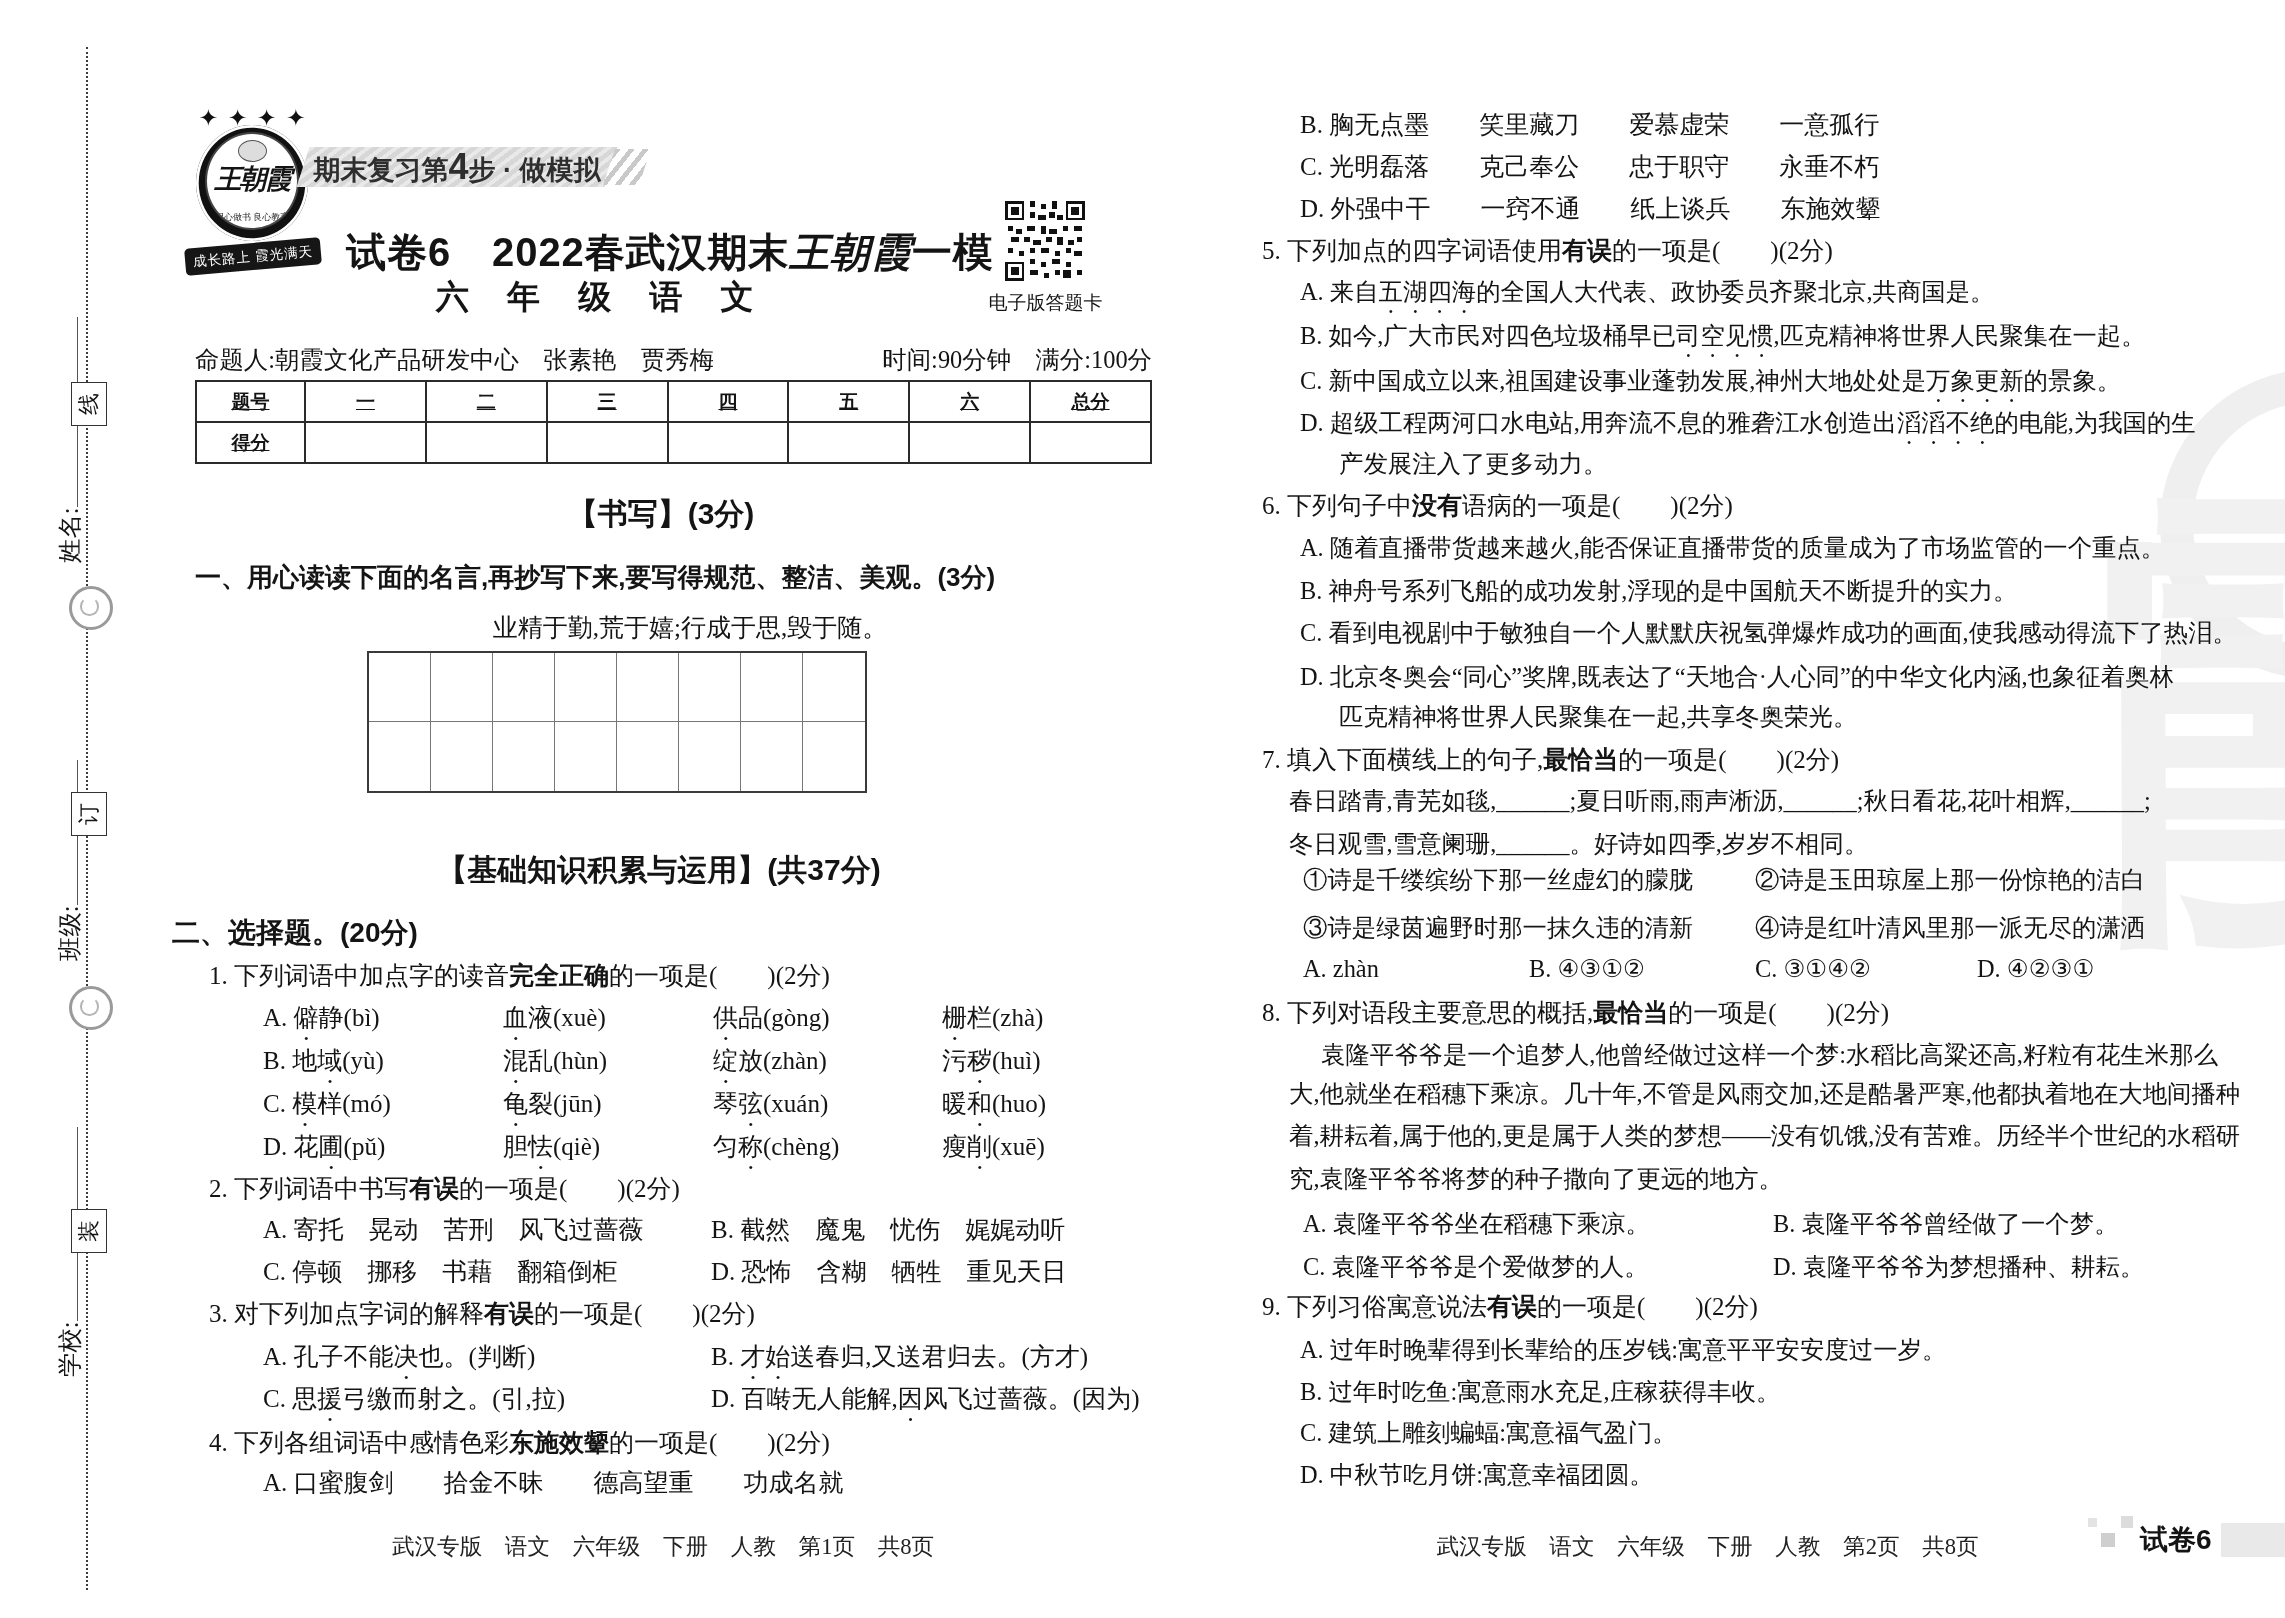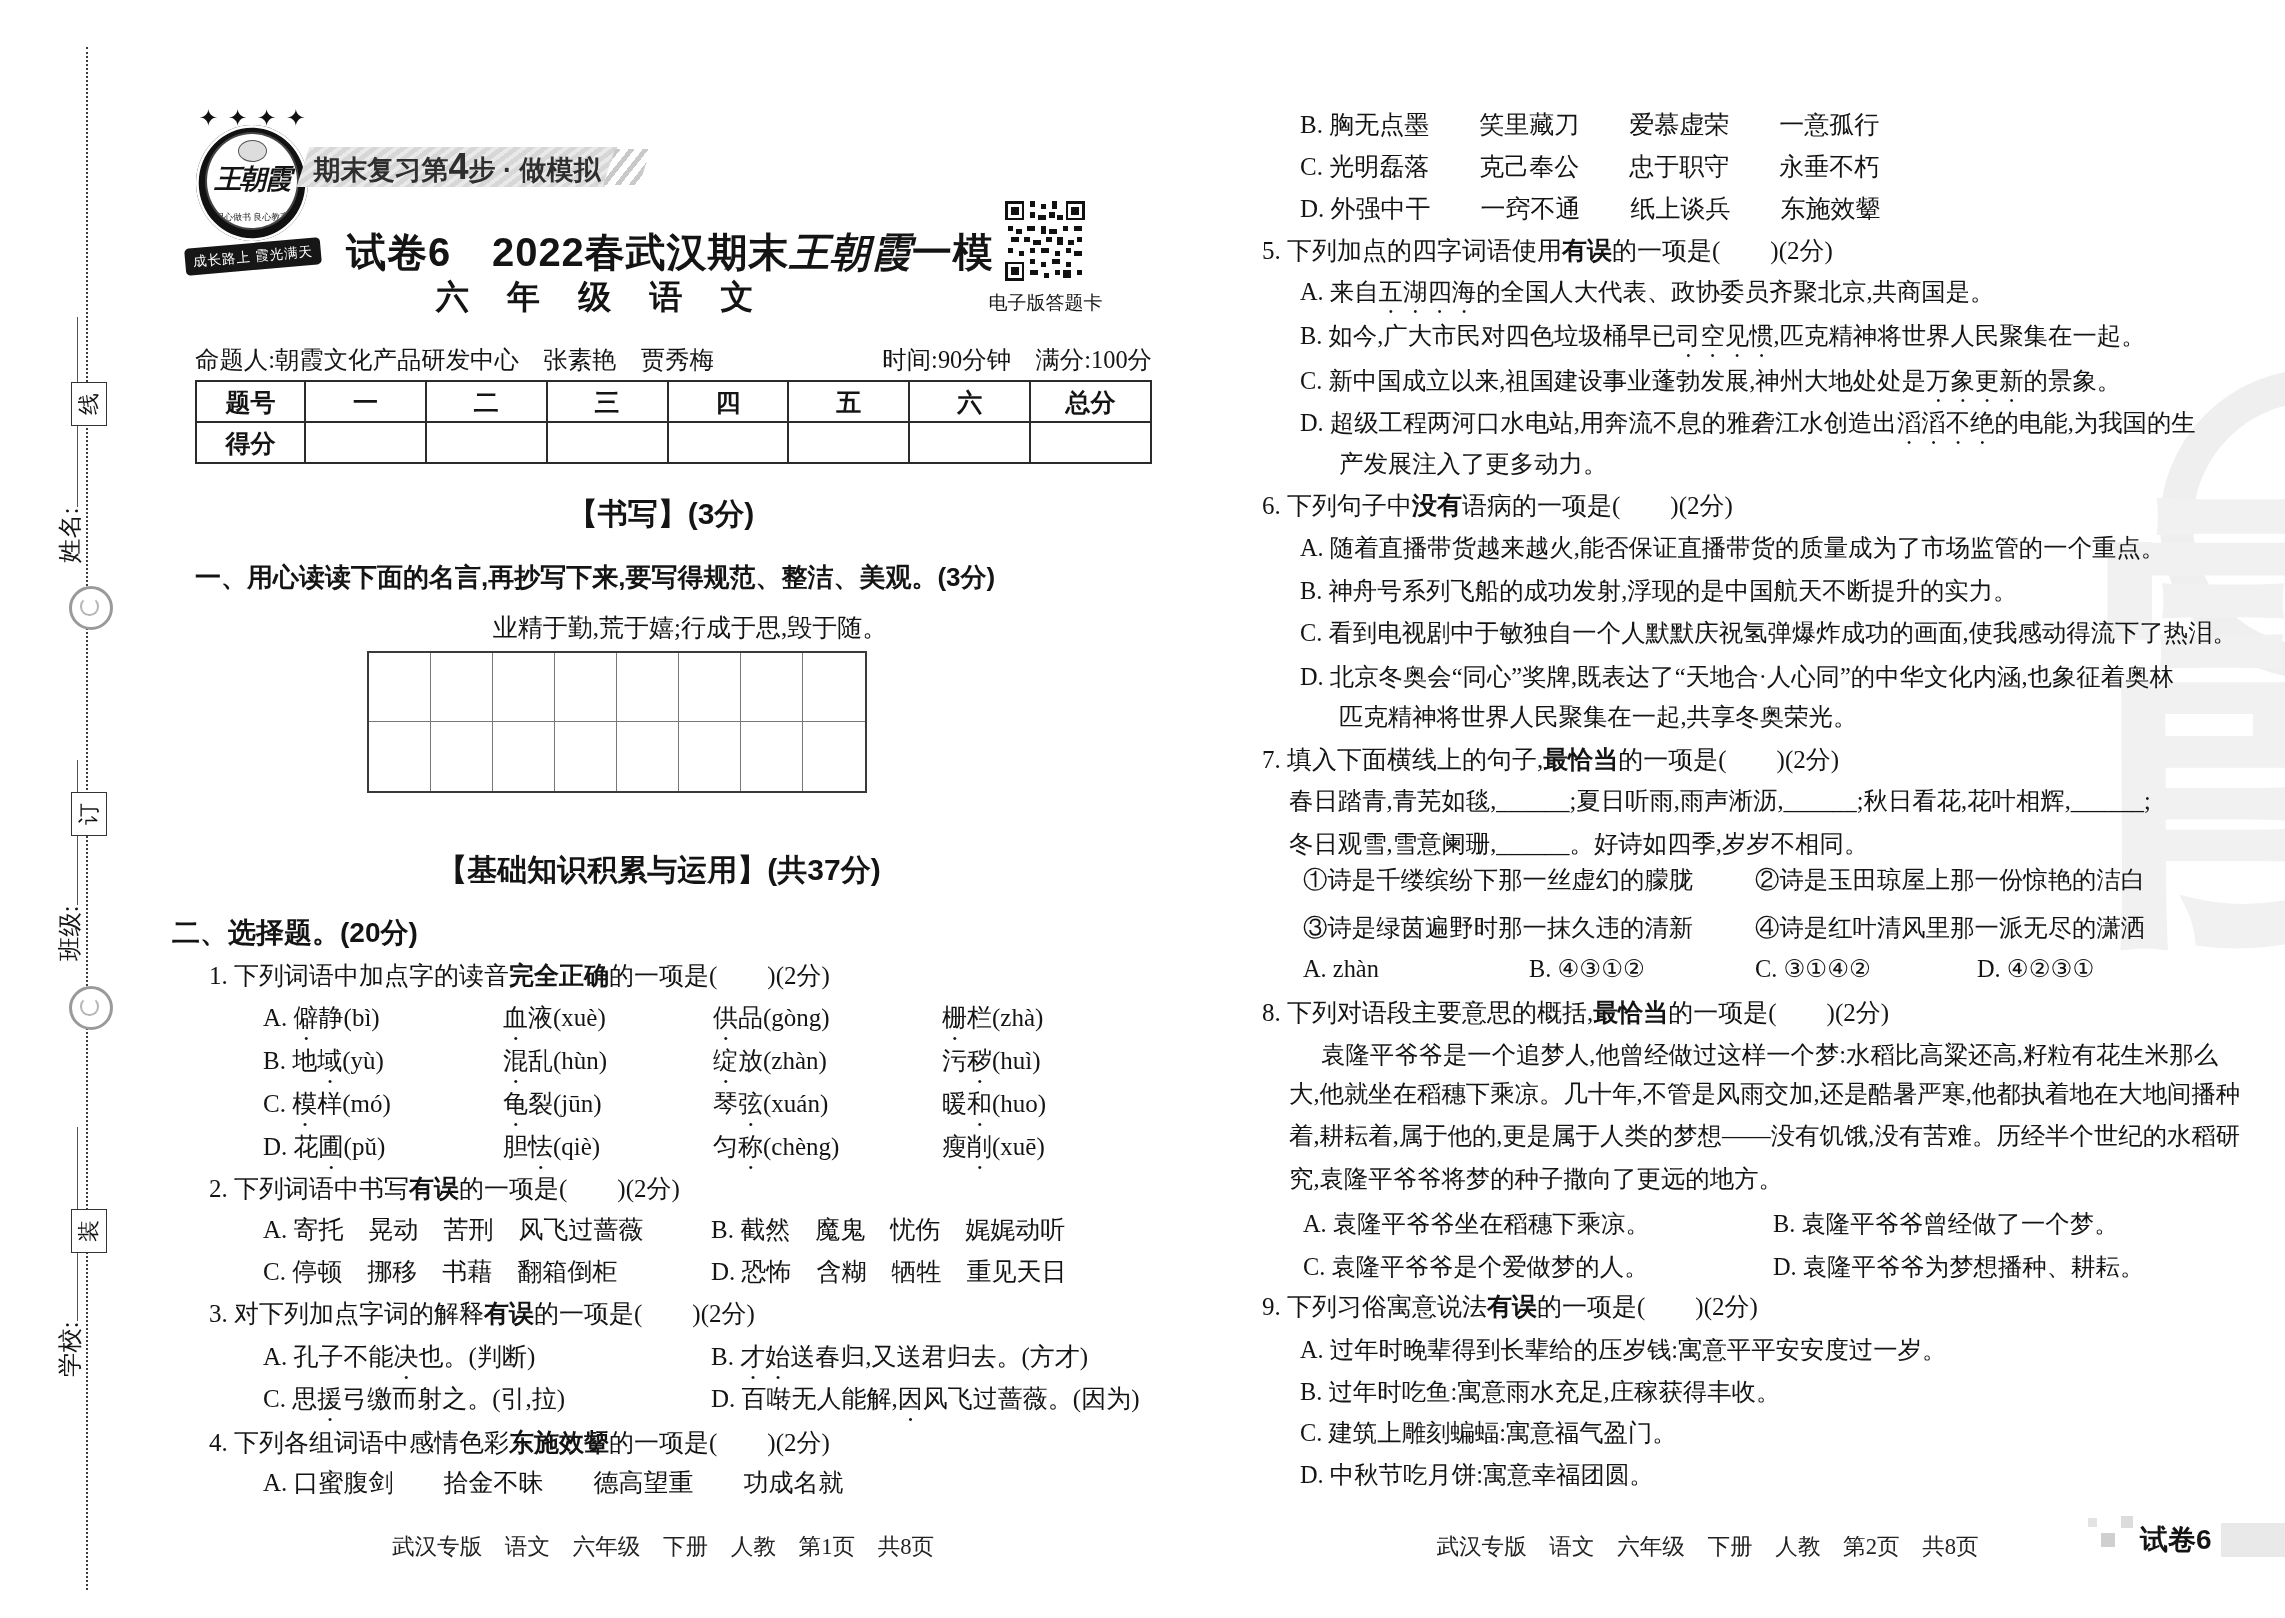--- a/index.html
+++ b/index.html
@@ -60,21 +60,21 @@
   #title{font-size:40px;line-height:47px;letter-spacing:0.9px;}
   #title .script{font-family:"DejaVu Serif",serif;font-style:italic;}
   #subtitle{font-size:33px;letter-spacing:14.5px;}
   #qr{position:absolute;}
   #qr svg{display:block;}
   #qr-caption{font-size:19px;line-height:23.5px;}
   #info-row{position:absolute;display:flex;justify-content:space-between;font-size:24.4px;}
   
   table.score{border-collapse:collapse;table-layout:fixed;}
   table.score td{border:2.3px solid #2b2b2b;height:39px;text-align:center;
-    font-size:25px;padding:0;}
+    font-size:19px;padding:0;text-decoration:underline;}
   td.th{font-family:"Liberation Sans","DejaVu Sans",sans-serif;font-weight:700;}
   
   #wgrid{position:absolute;display:grid;grid-template-columns:repeat(8,62px);
     grid-template-rows:repeat(2,69px);border:2.3px solid #3a3a3a;}
   #wgrid div{border-right:1.4px solid #777;border-bottom:1.4px solid #777;}
   #wgrid div:nth-child(8n){border-right:none;}
   #wgrid div:nth-child(n+9){border-bottom:none;}
   .sect{font-size:30px;}
   .stem27{font-size:25px;}
   

